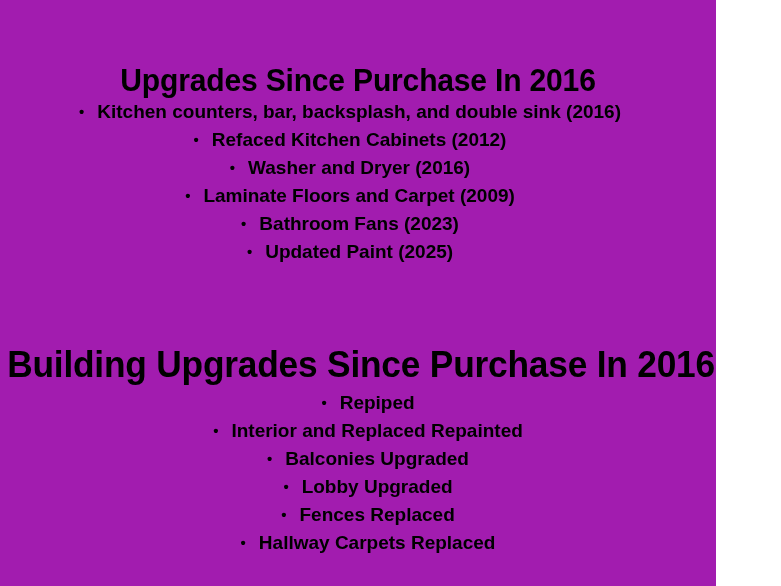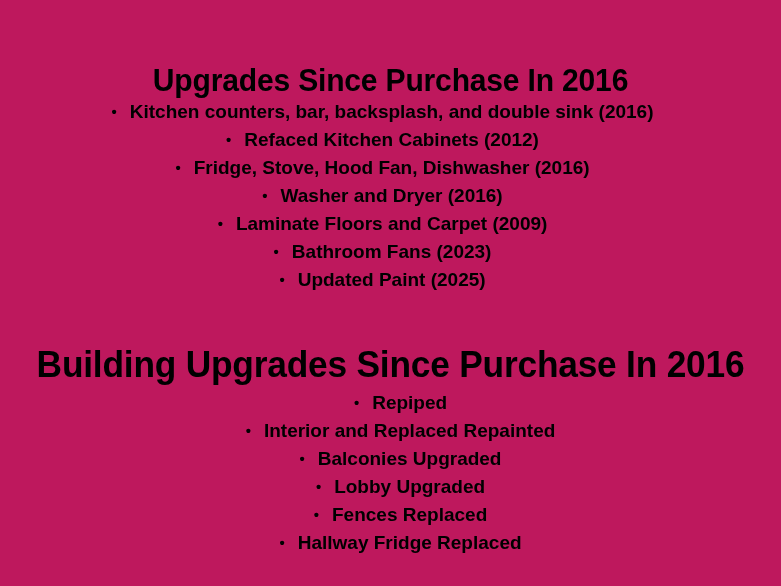--- a/index.html
+++ b/index.html
@@ -11,23 +11,23 @@
     width: 781px;
     height: 586px;
     overflow: hidden;
     font-family: "Liberation Sans", sans-serif;
     color: #000000;
     -webkit-font-smoothing: antialiased;
   }
 
   .slide {
     position: relative;
-    width: 781px;
+    width: 716px;
     height: 586px;
-    background: #be185d;
+    background: #a21caf;
     box-sizing: border-box;
   }
 
   
   .heading {
     text-align: center;
     font-weight: bold;
     color: #000000;
     letter-spacing: -0.2px;
     white-space: nowrap;
@@ -99,23 +99,20 @@
   <h1 class="heading heading-primary">Upgrades Since Purchase In 2016</h1>
 
   <ul class="bullet-list bullet-list-upgrades">
     <li class="bullet-item">
       <span class="bullet-marker">•</span><span class="bullet-text">Kitchen counters, bar, backsplash, and double sink (2016)</span>
     </li>
     <li class="bullet-item">
       <span class="bullet-marker">•</span><span class="bullet-text">Refaced Kitchen Cabinets (2012)</span>
     </li>
     <li class="bullet-item">
-      <span class="bullet-marker">•</span><span class="bullet-text">Fridge, Stove, Hood Fan, Dishwasher (2016)</span>
-    </li>
-    <li class="bullet-item">
       <span class="bullet-marker">•</span><span class="bullet-text">Washer and Dryer (2016)</span>
     </li>
     <li class="bullet-item">
       <span class="bullet-marker">•</span><span class="bullet-text">Laminate Floors and Carpet (2009)</span>
     </li>
     <li class="bullet-item">
       <span class="bullet-marker">•</span><span class="bullet-text">Bathroom Fans (2023)</span>
     </li>
     <li class="bullet-item">
       <span class="bullet-marker">•</span><span class="bullet-text">Updated Paint (2025)</span>
@@ -134,17 +131,17 @@
     <li class="bullet-item">
       <span class="bullet-marker">•</span><span class="bullet-text">Balconies Upgraded</span>
     </li>
     <li class="bullet-item">
       <span class="bullet-marker">•</span><span class="bullet-text">Lobby Upgraded</span>
     </li>
     <li class="bullet-item">
       <span class="bullet-marker">•</span><span class="bullet-text">Fences Replaced</span>
     </li>
     <li class="bullet-item">
-      <span class="bullet-marker">•</span><span class="bullet-text">Hallway Fridge Replaced</span>
+      <span class="bullet-marker">•</span><span class="bullet-text">Hallway Carpets Replaced</span>
     </li>
   </ul>
 
 </div>
 
 </body></html>

